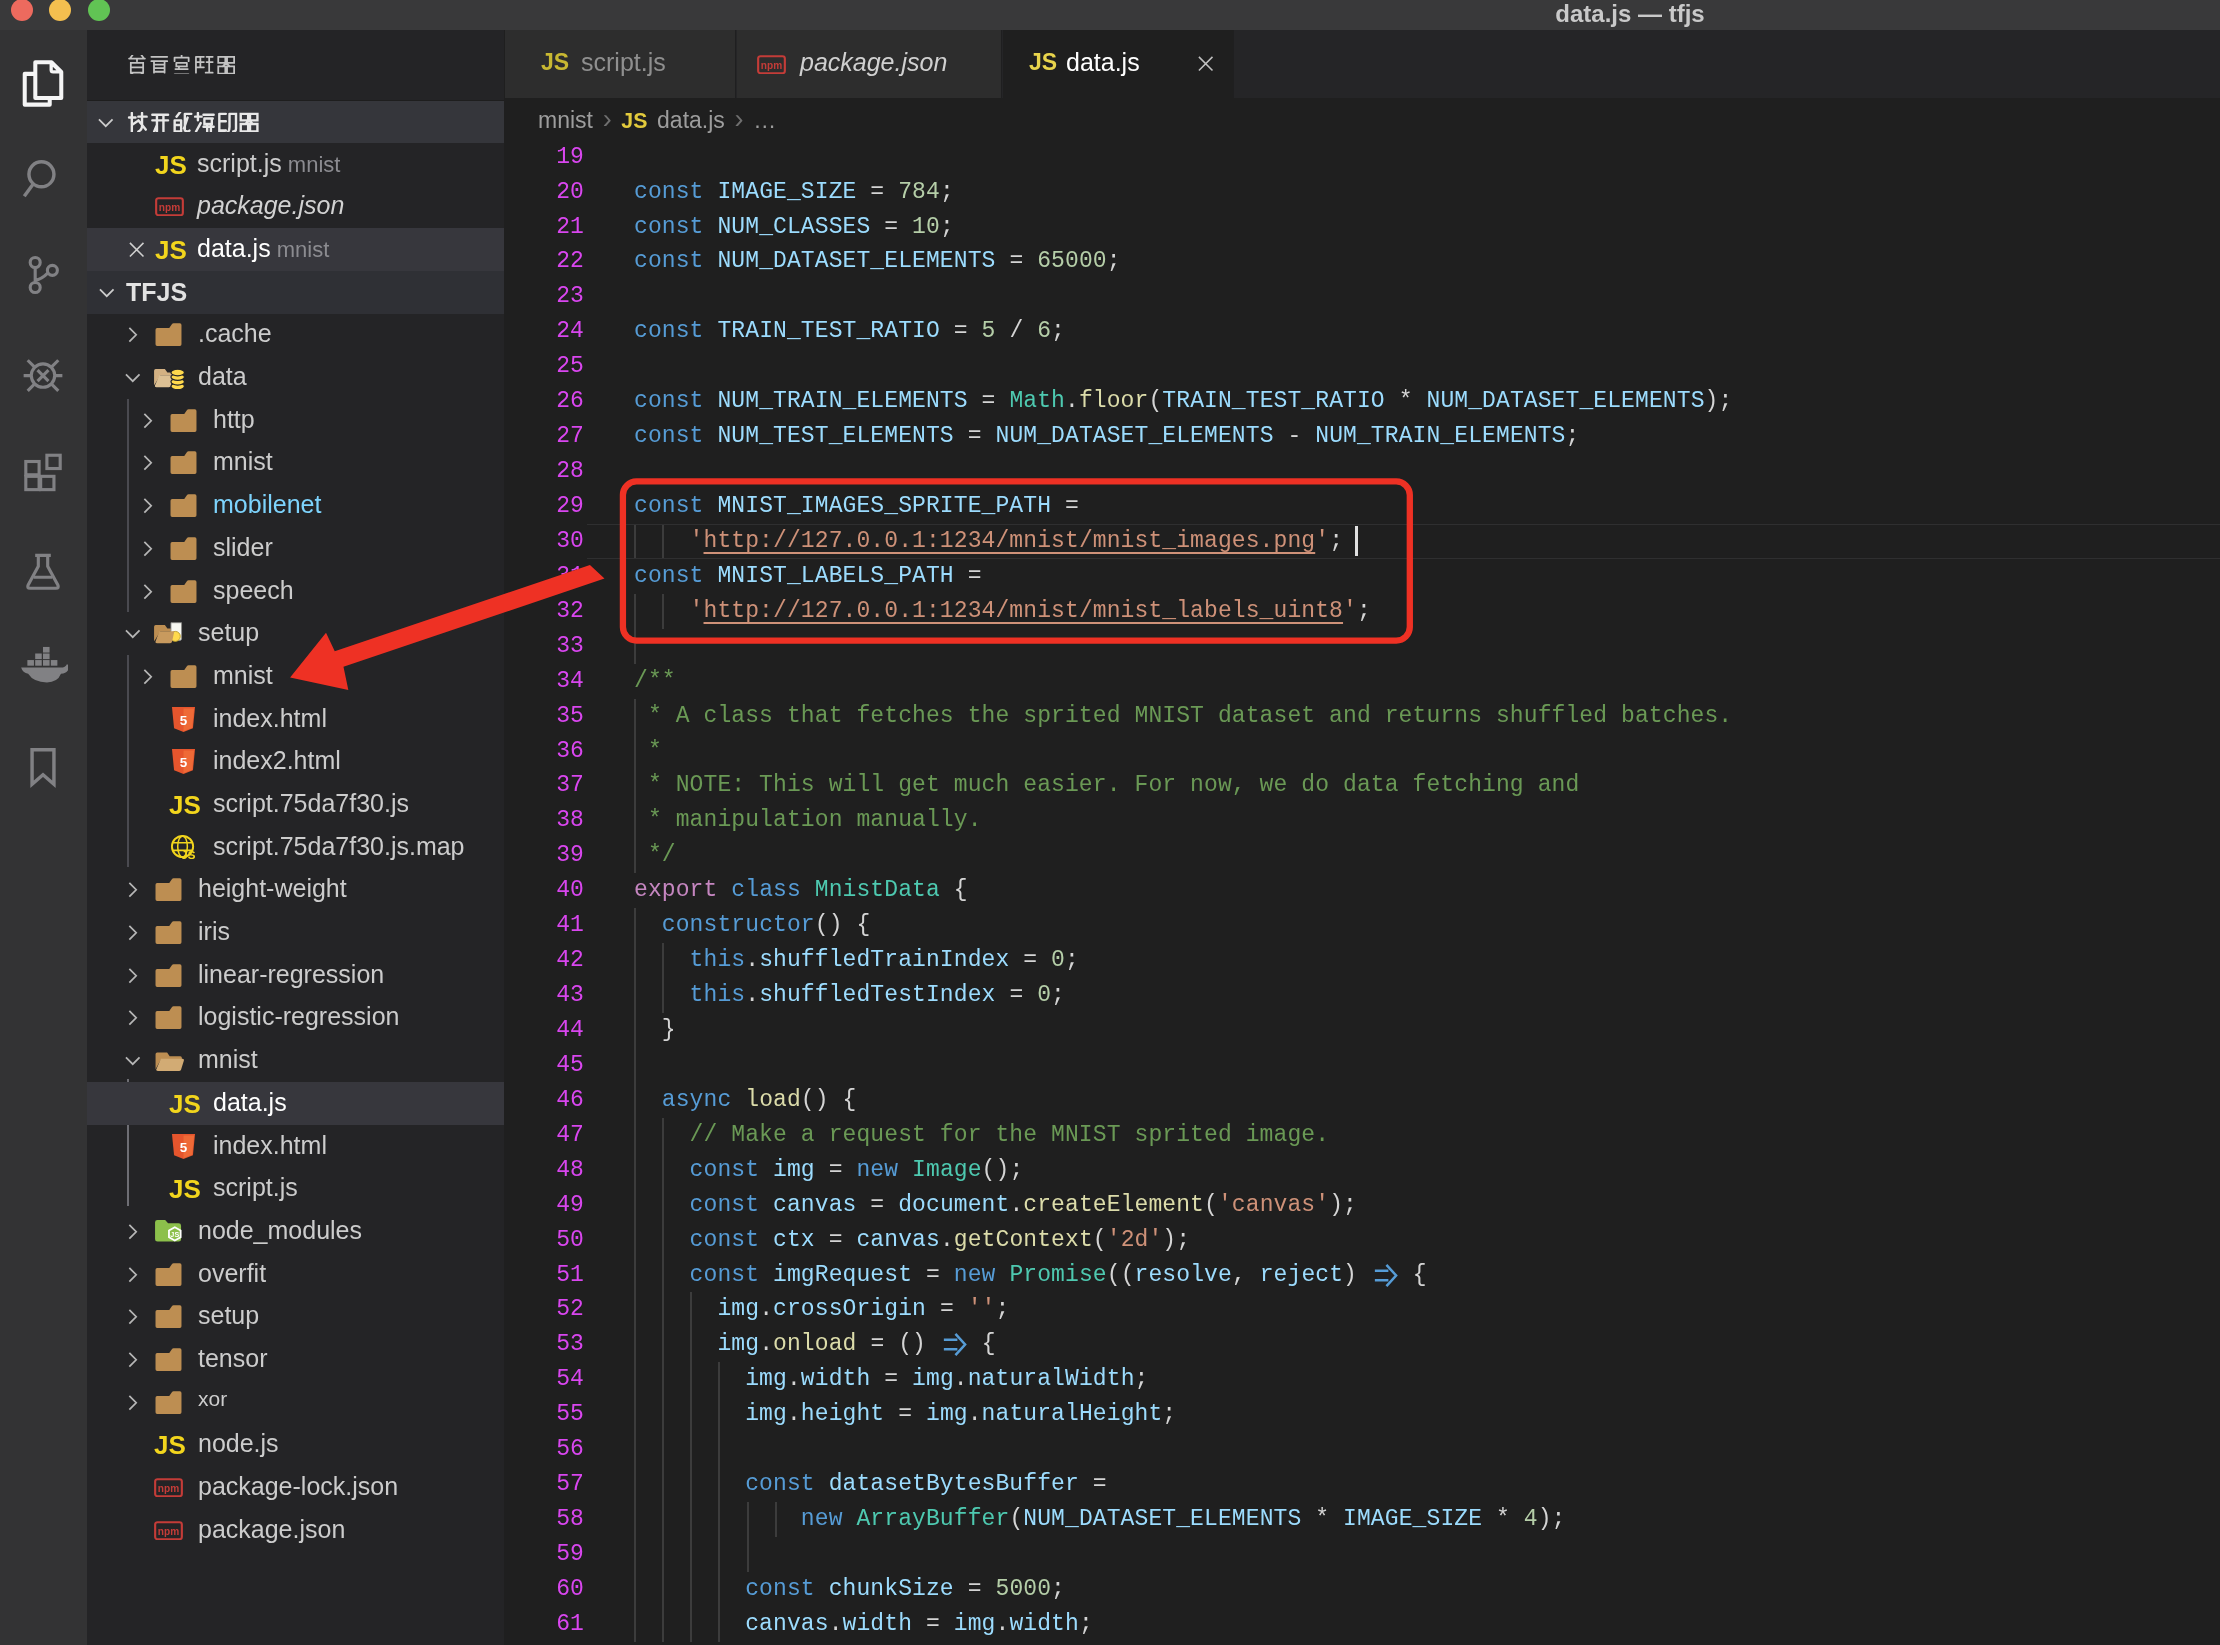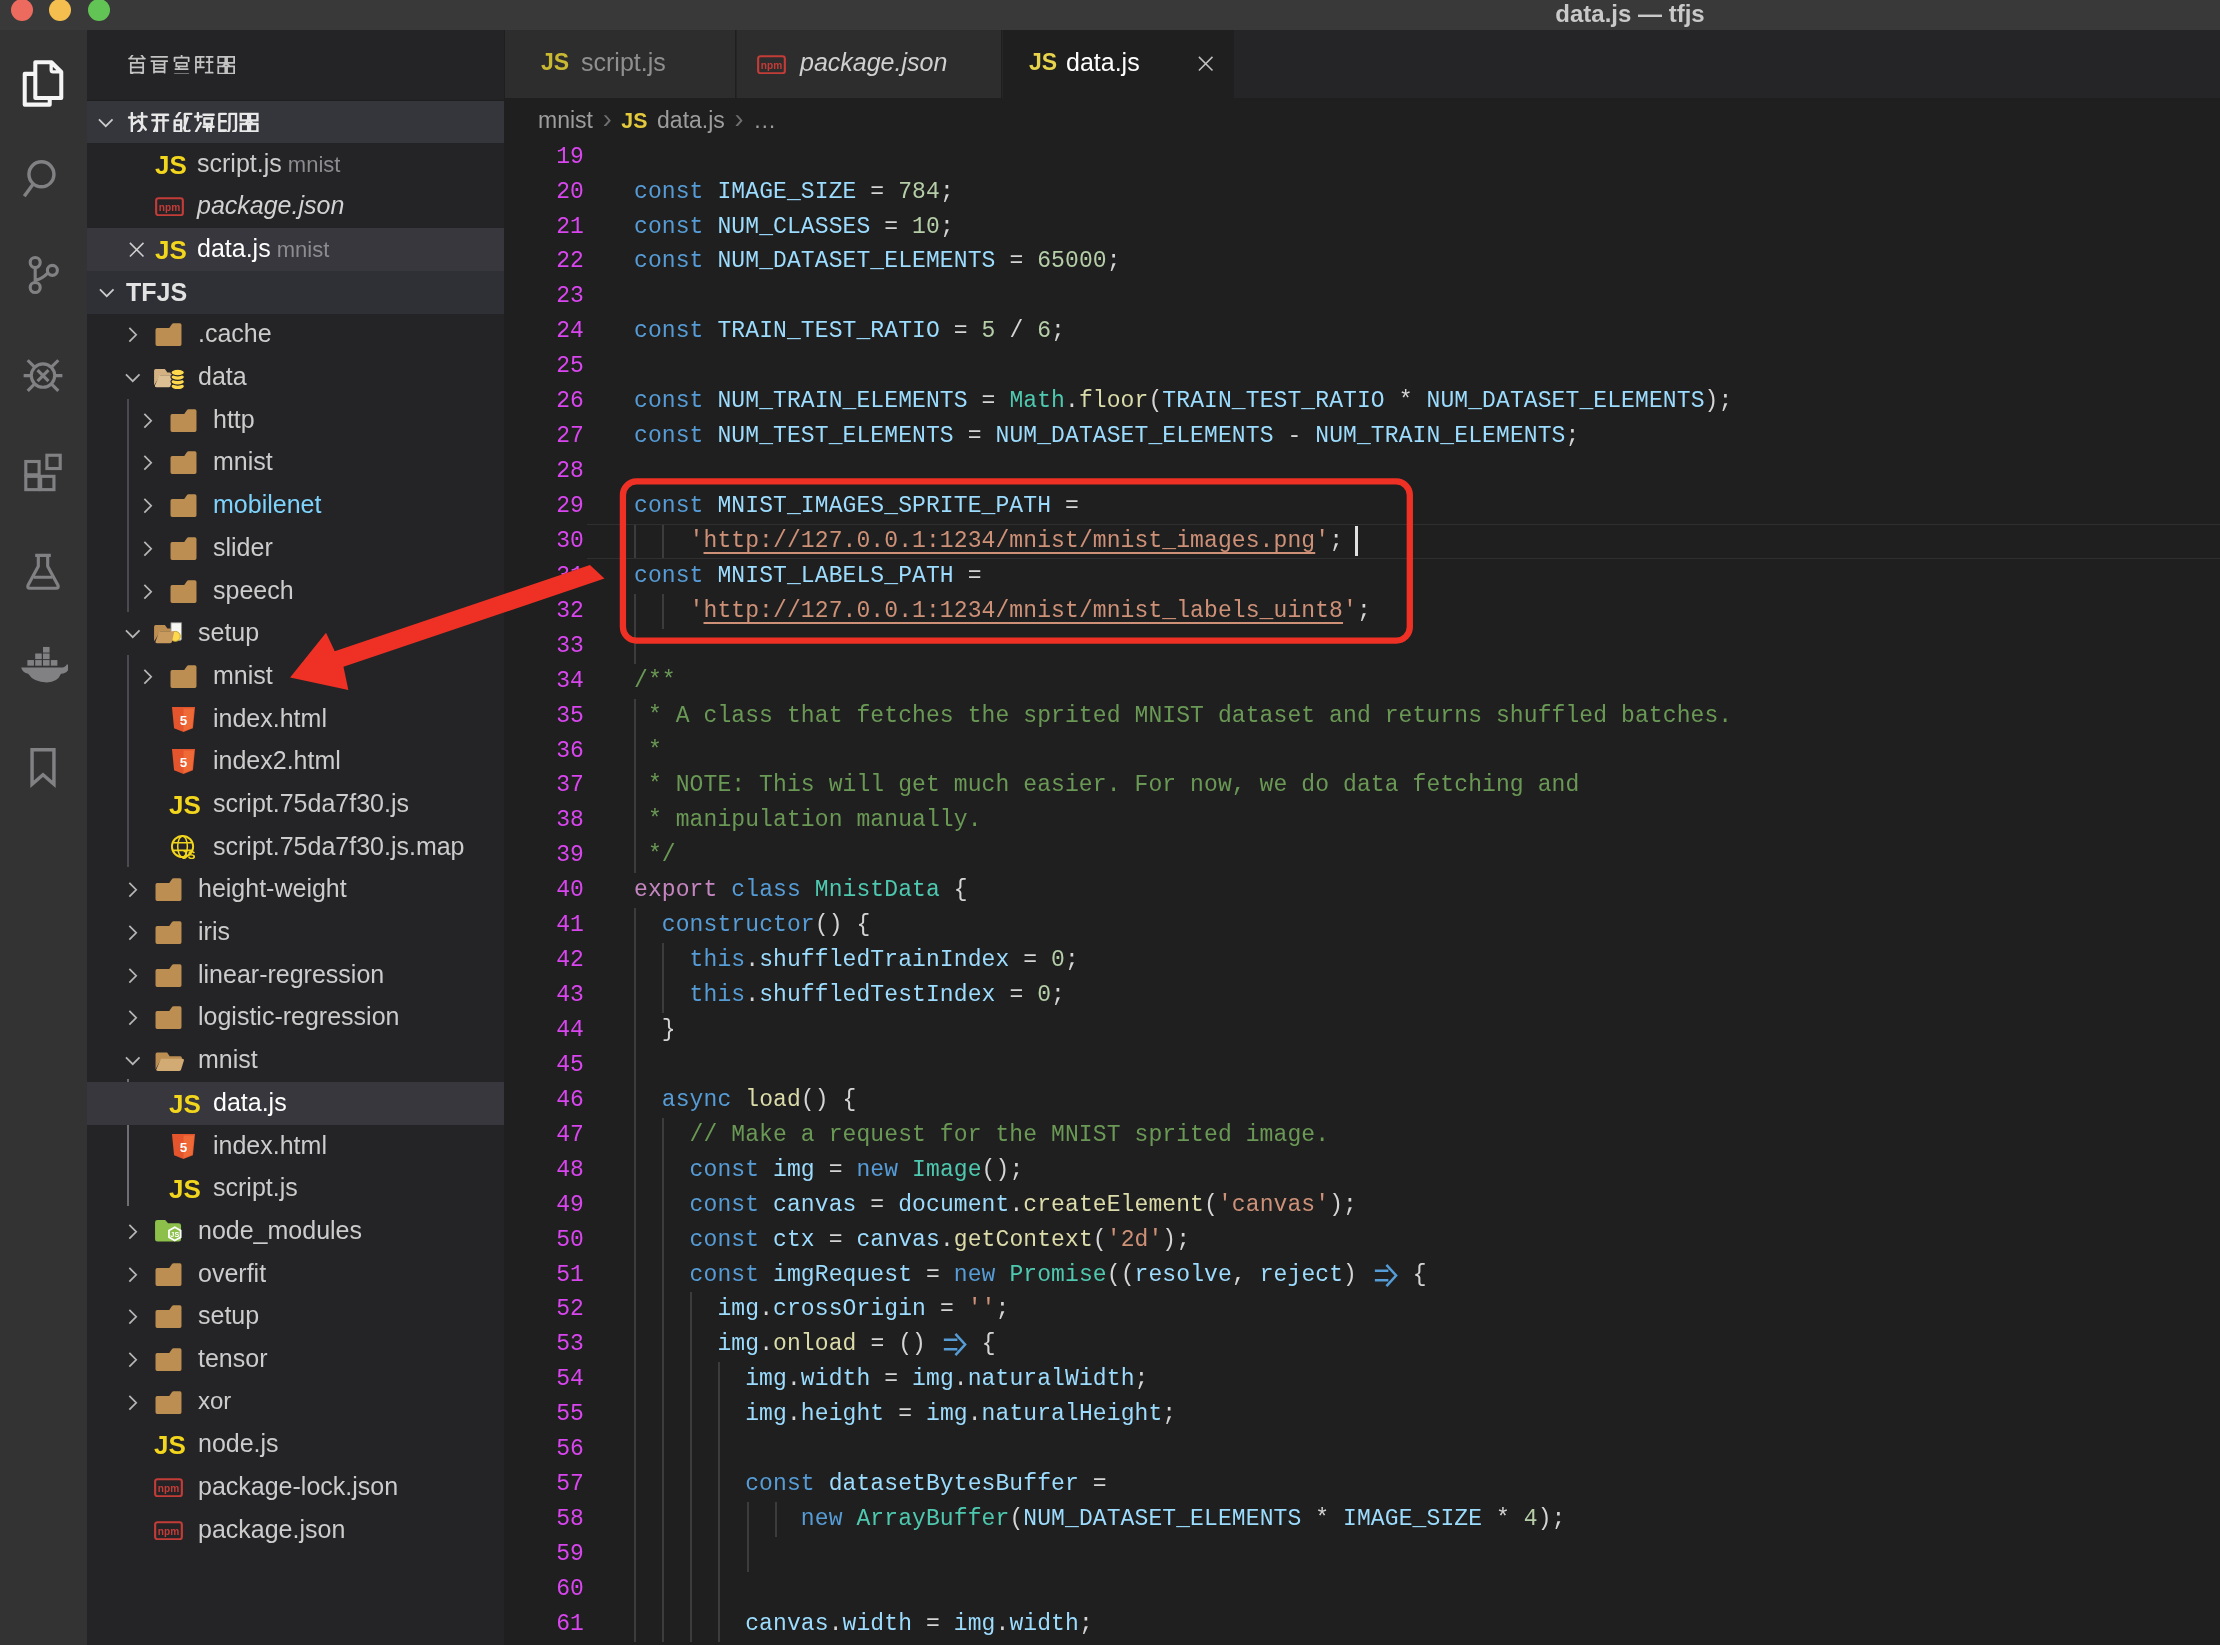--- a/index.html
+++ b/index.html
@@ -373,21 +373,21 @@
         </svg>
         <div class="lbl" style="left:111px;color:#cccccc;font-size:25px">tensor</div>
       </div>
 <div class="row" style="top:1351px">
         <svg class="ic" style="left:37px;top:12.6px" width="17.5" height="17.5" viewBox="0 0 18 18">
           <path d="M5.5 2 l7 7 l-7 7" stroke="#b6b6b6" stroke-width="1.8" fill="none"></path>
         </svg>
         <svg class="ic" style="left:67px;top:8.7px" width="29" height="25" viewBox="0 0 30 26">
           <path d="M1.5 23.2 V8 q0 -1.7 1.7 -1.7 h12.6 l2.7 -4 q0.6 -0.9 1.8 -0.9 h6.5 q1.7 0 1.7 1.7 v20.1 q0 1.7 -1.7 1.7 h-23.6 q-1.7 0 -1.7 -1.7 z" fill="#bd8e52"></path>
         </svg>
-        <div class="lbl" style="left:111px;color:#cccccc;font-size:24px">xor</div>
+        <div class="lbl" style="left:111px;color:#cccccc;font-size:21px">xor</div>
       </div>
 <div class="row" style="top:1393px">
         <div class="ic" style="left:67px;top:8.7px;width:40px;height:26px;color:#f2d51d;font:700 26px 'Liberation Sans';line-height:26px;text-align:left">JS</div>
         <div class="lbl" style="left:111px;color:#cccccc;font-size:25px">node.js</div>
       </div>
 <div class="row" style="top:1436px">
         <svg class="ic" style="left:67px;top:11.6px" width="29" height="19.4" viewBox="0 0 30 20">
           <rect x="1.2" y="1.2" width="27.6" height="17.6" rx="2.4" fill="none" stroke="#c43c38" stroke-width="2.2"></rect>
           <text x="15" y="14.5" font-family="Liberation Sans" font-weight="bold" font-size="10.5" fill="#c43c38" text-anchor="middle">npm</text>
         </svg>
@@ -565,20 +565,21 @@
 <div class="ig" style="left:242px;top:1472px"></div>
 <div class="ig" style="left:270px;top:1472px"></div>
 <div class="num" style="top:1507px">59</div>
 <div class="cl" style="top:1507px"></div>
 <div class="ig" style="left:129px;top:1507px"></div>
 <div class="ig" style="left:157px;top:1507px"></div>
 <div class="ig" style="left:185px;top:1507px"></div>
 <div class="ig" style="left:213px;top:1507px"></div>
 <div class="ig" style="left:242px;top:1507px"></div>
 <div class="num" style="top:1542px">60</div>
+<div class="cl" style="top:1542px">        <span class="k">const</span> <span class="v">chunkSize</span> <span class="p">=</span> <span class="n">5000</span><span class="p">;</span></div>
 <div class="ig" style="left:129px;top:1542px"></div>
 <div class="ig" style="left:157px;top:1542px"></div>
 <div class="ig" style="left:185px;top:1542px"></div>
 <div class="ig" style="left:213px;top:1542px"></div>
 <div class="num" style="top:1577px">61</div>
 <div class="cl" style="top:1577px">        <span class="v">canvas</span><span class="p">.</span><span class="v">width</span> <span class="p">=</span> <span class="v">img</span><span class="p">.</span><span class="v">width</span><span class="p">;</span></div>
 <div class="ig" style="left:129px;top:1577px"></div>
 <div class="ig" style="left:157px;top:1577px"></div>
 <div class="ig" style="left:185px;top:1577px"></div>
 <div class="ig" style="left:213px;top:1577px"></div>

